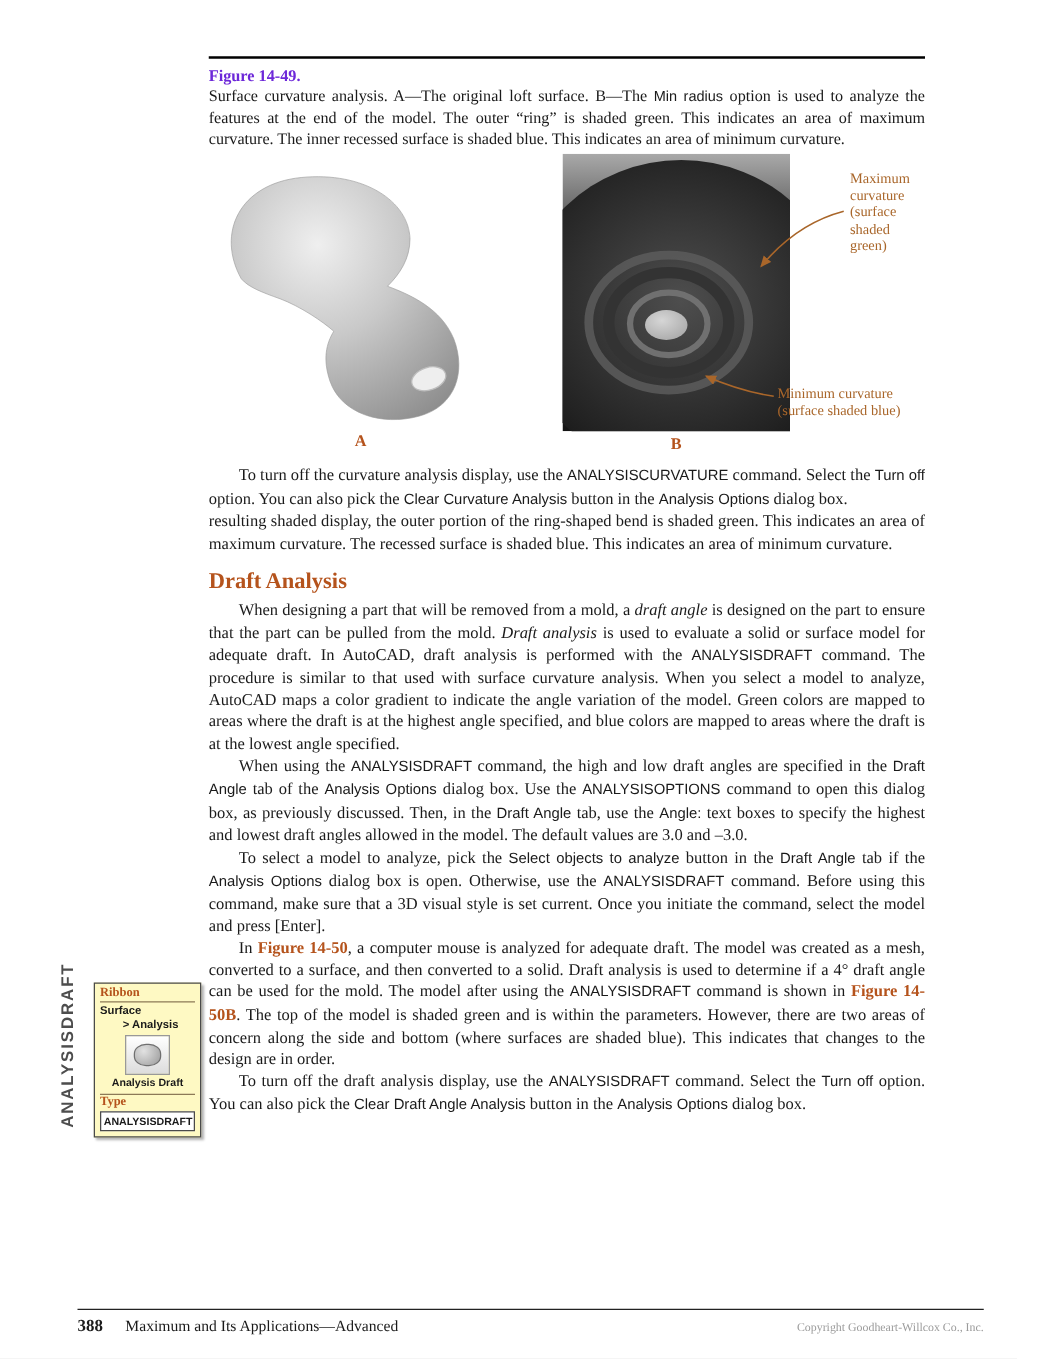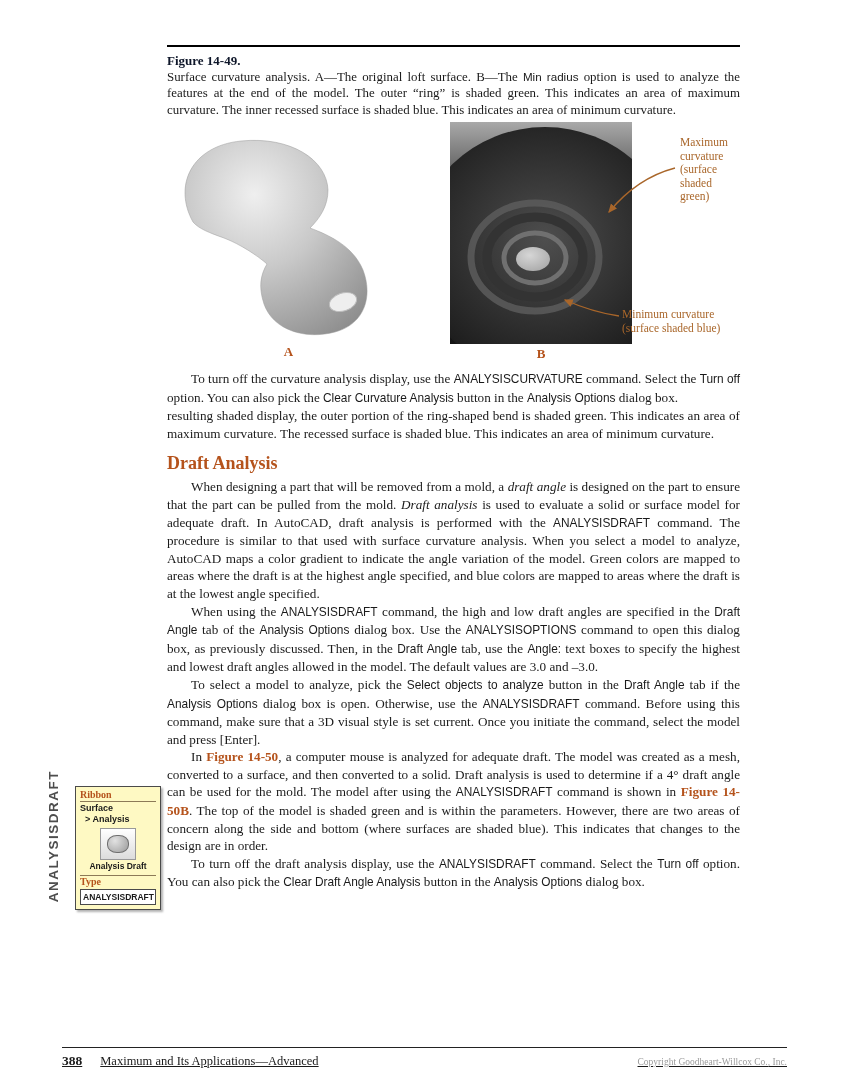--- a/index.html
+++ b/index.html
@@ -4,21 +4,21 @@
 <style>
   html,body { margin:0; padding:0; background:#e8e8e8; }
   .page {
     position:relative; width:849px; height:1087px; margin:0 auto;
     background:#ffffff; overflow:hidden;
     font-family:"Liberation Serif","DejaVu Serif",serif;
     color:#1a1a1a;
   }
   .content { position:absolute; left:167px; top:45px; width:573px; }
   .top-rule { height:1.5px; background:#000; margin-bottom:6px; }
-  .fig-number { color:#0f172a; font-weight:bold; font-size:13px; line-height:16px; }
+  .fig-number { color:#6d28d9; font-weight:bold; font-size:13px; line-height:16px; }
   .fig-caption { font-size:12.9px; line-height:16.5px; text-align:justify; margin-bottom:4px; }
   .figure-row { position:relative; height:240px; margin-top:4px; margin-bottom:8px; }
   .img-a { position:absolute; left:0; top:12px; width:243px; height:204px; }
   .img-b { position:absolute; left:283px; top:0; width:182px; height:222px; }
   .fig-label { position:absolute; color:#b5531c; font-weight:bold; font-size:13px; text-align:center; }
   .label-a { left:0; top:222px; width:243px; }
   .label-b { left:283px; top:224px; width:182px; }
   .ann { position:absolute; color:#a9662a; font-size:11.5px; line-height:13.5px; }
   .ann-max { left:513px; top:14px; width:70px; }
   .ann-min { left:455px; top:186px; width:130px; }
@@ -48,21 +48,21 @@
     background:#fef9c3; border:1px solid #4a4a4a;
     box-shadow:2px 2px 2px rgba(0,0,0,0.3);
     box-sizing:border-box; padding:2px 4px 4px 4px;
     font-family:"Liberation Sans","DejaVu Sans",sans-serif;
   }
   .rb-header, .rb-type-header {
     font-family:"Liberation Serif","DejaVu Serif",serif;
     color:#b5531c; font-weight:bold; font-size:10px; line-height:12px;
   }
   .rb-tab { font-size:9px; font-weight:bold; line-height:11px; border-top:1px solid #8c7a57; padding-top:1px; }
-  .rb-panel { font-size:9px; font-weight:bold; line-height:11px; padding-left:5px; }
+  .rb-panel { font-size:9px; font-weight:bold; line-height:11px; padding-left:5px;text-align:center; }
   .rb-icon-btn {
     width:36px; height:32px; margin:3px auto 1px auto;
     background:linear-gradient(#ffffff,#dcdcdc);
     border:1px solid #999; box-sizing:border-box;
     display:flex; align-items:center; justify-content:center;
   }
   .icon-blob {
     width:20px; height:16px; border:1px solid #6f6f6f; border-radius:45%;
     background:radial-gradient(circle at 35% 30%, #e2e2e2, #9a9a9a);
   }
@@ -70,21 +70,21 @@
   .rb-type-header { margin-top:4px; border-top:1px solid #8c7a57; }
   .rb-command {
     background:#fff; border:1px solid #4a4a4a; margin-top:1px;
     font-size:8.5px; font-weight:bold; padding:2px 2px; line-height:10px;
   }
 
   
   .footer {
     position:absolute; left:62px; top:1047px; width:725px;
     border-top:1.5px solid #222; padding-top:5px;
-    display:flex; align-items:baseline;text-decoration:underline;
+    display:flex; align-items:baseline;
   }
   .page-num { font-weight:bold; font-size:13.5px; }
   .book-title { font-size:12.5px; margin-left:18px; }
   .copyright { margin-left:auto; color:#9b9b9b; font-size:9.5px; }
 </style>
 </head>
 <body>
 
 <div class="page">
 

